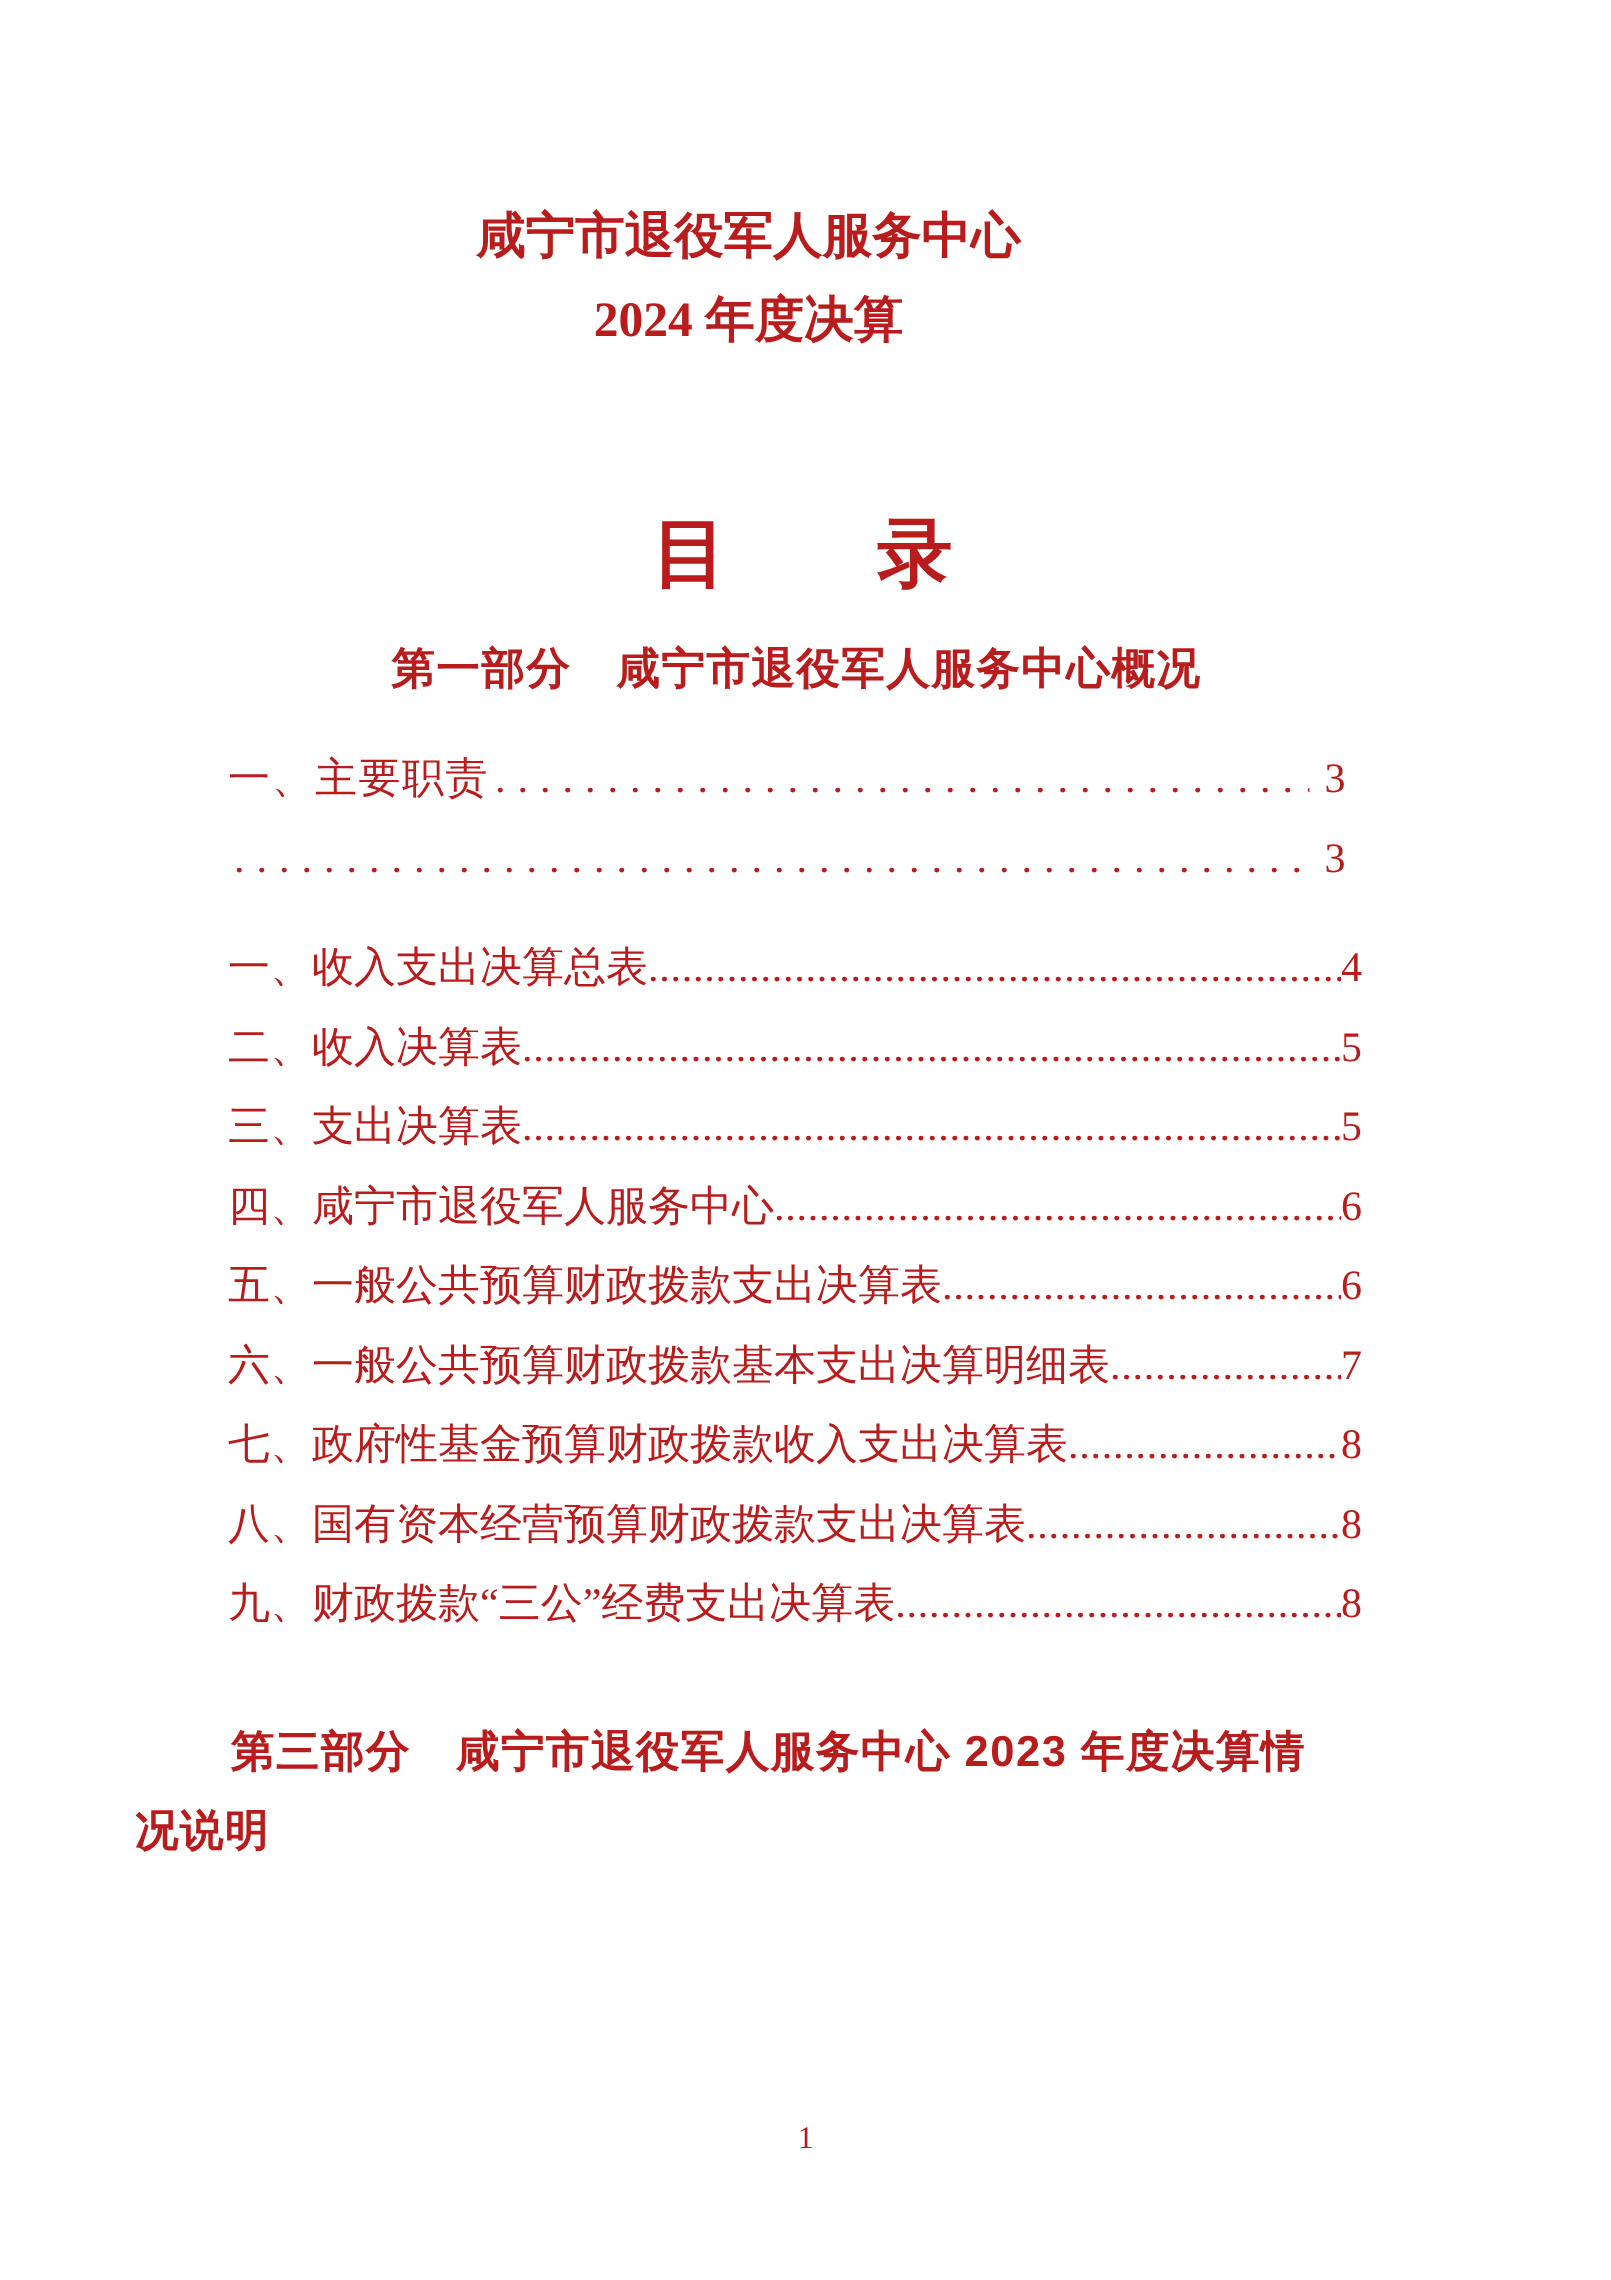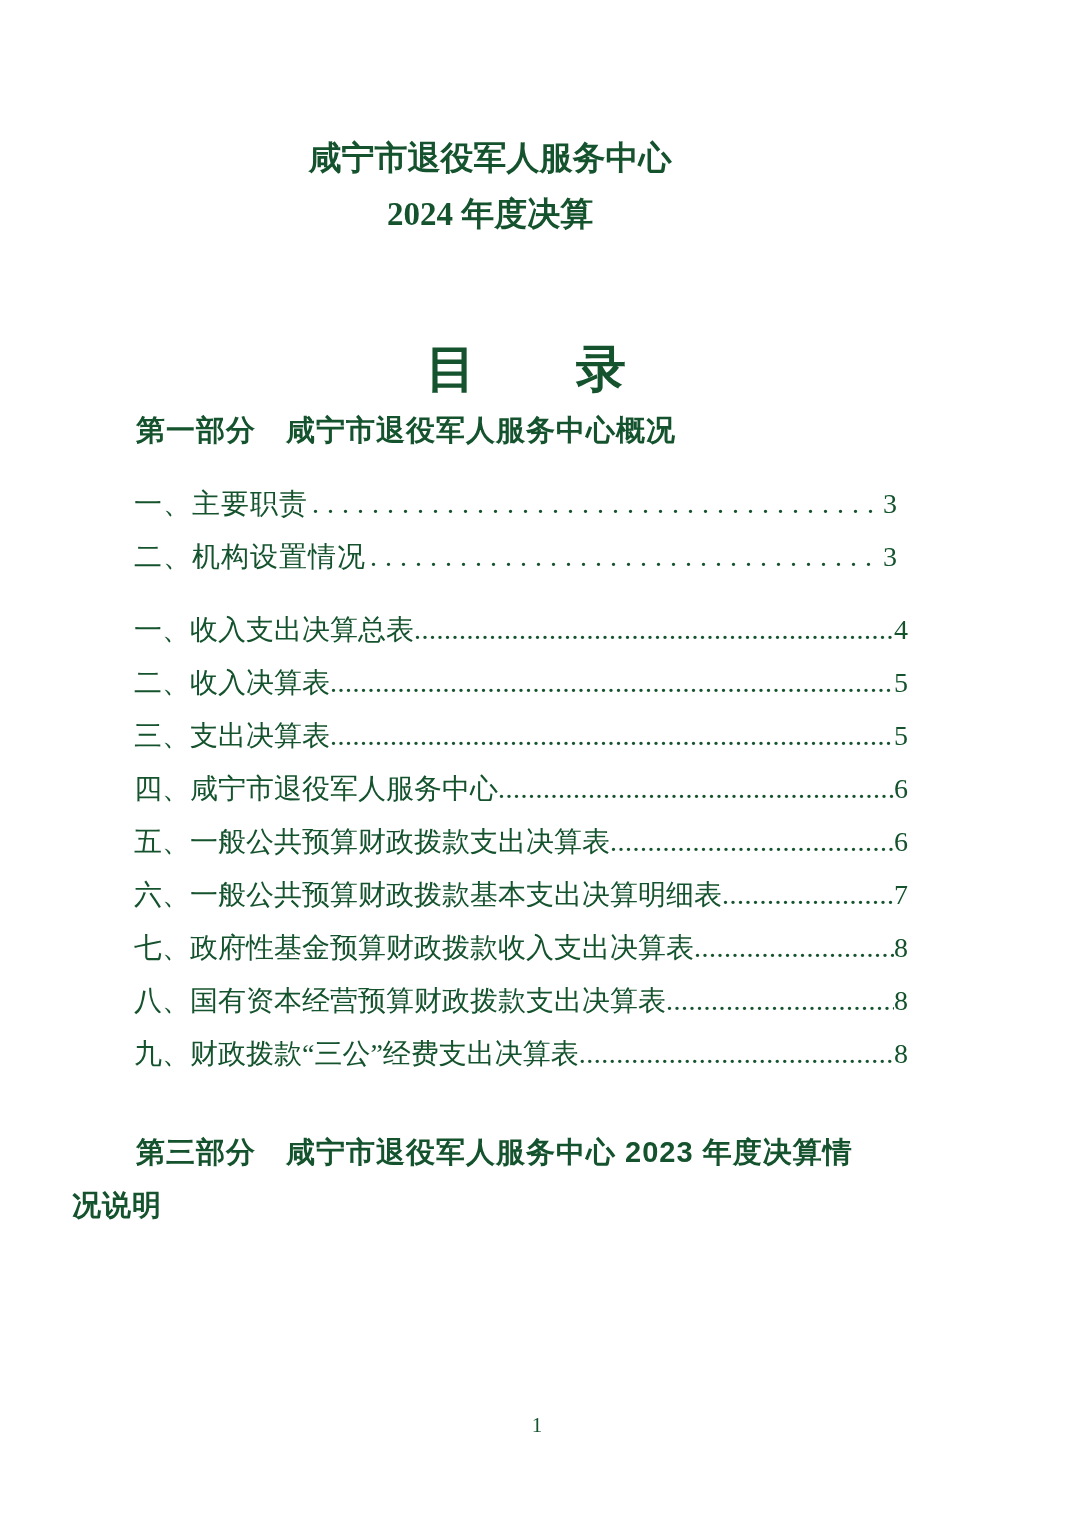--- a/index.html
+++ b/index.html
@@ -5,23 +5,23 @@
   html, body {
     margin: 0;
     padding: 0;
     background: #ffffff;
   }
   .page {
     position: relative;
     width: 1074px;
     height: 1520px;
     background: #ffffff;
-    color: #14532d;
+    color: #b91c1c;
     box-sizing: border-box;
-    padding: 130px 166px 0 72px;
+    padding: 130px 166px 0 90px;
     overflow: hidden;
     font-family: "Liberation Serif", "DejaVu Serif", serif;
   }
   .doc-title {
     text-align: center;
     font-weight: 700;
     font-size: 33px;
     line-height: 56px;
     font-family: "Liberation Serif", "DejaVu Serif", serif;
   }
@@ -36,21 +36,21 @@
     font-family: "Liberation Serif", "DejaVu Serif", serif;
   }
   .sec-heading {
     font-size: 29px;
     font-weight: 700;
     line-height: 40px;
     padding-left: 64px;
     letter-spacing: 1px;
     font-family: "Liberation Sans", "DejaVu Sans", sans-serif;
   }
-  .sec-heading--one   { margin-top: 16px; }
+  .sec-heading--one   { margin-top: 32px; text-align: center; }
   .sec-heading--two   { margin-top: 33px; }
   .sec-heading--three { margin-top: 56px; line-height: 53px; padding-left: 0; }
   .sec3-line1 { padding-left: 64px; white-space: nowrap; }
   .sec3-line2 { padding-left: 0; }
   .toc-list { margin-top: 38px; }
   .toc-list--part2 { margin-top: 41px; }
   .toc-item {
     display: flex;
     align-items: baseline;
     font-size: 28px;
@@ -93,21 +93,20 @@
 
   <div class="sec-heading sec-heading--one">第一部分　咸宁市退役军人服务中心概况</div>
 
   <div class="toc-list toc-list--part1">
     <div class="toc-item toc-item--wide">
       <span class="toc-label">一、主要职责</span>
       <span class="leader leader--wide">............................................................................................................................................................................................................................................................................................................</span>
       <span class="toc-page toc-page--wide">3</span>
     </div>
     <div class="toc-item toc-item--wide">
-      <span class="toc-label">二、机构设置情况</span>
       <span class="leader leader--wide">............................................................................................................................................................................................................................................................................................................</span>
       <span class="toc-page toc-page--wide">3</span>
     </div>
   </div>
 
 
   <div class="toc-list toc-list--part2">
     <div class="toc-item">
       <span class="toc-label">一、收入支出决算总表</span>
       <span class="leader">............................................................................................................................................................................................................................................................................................................</span>

